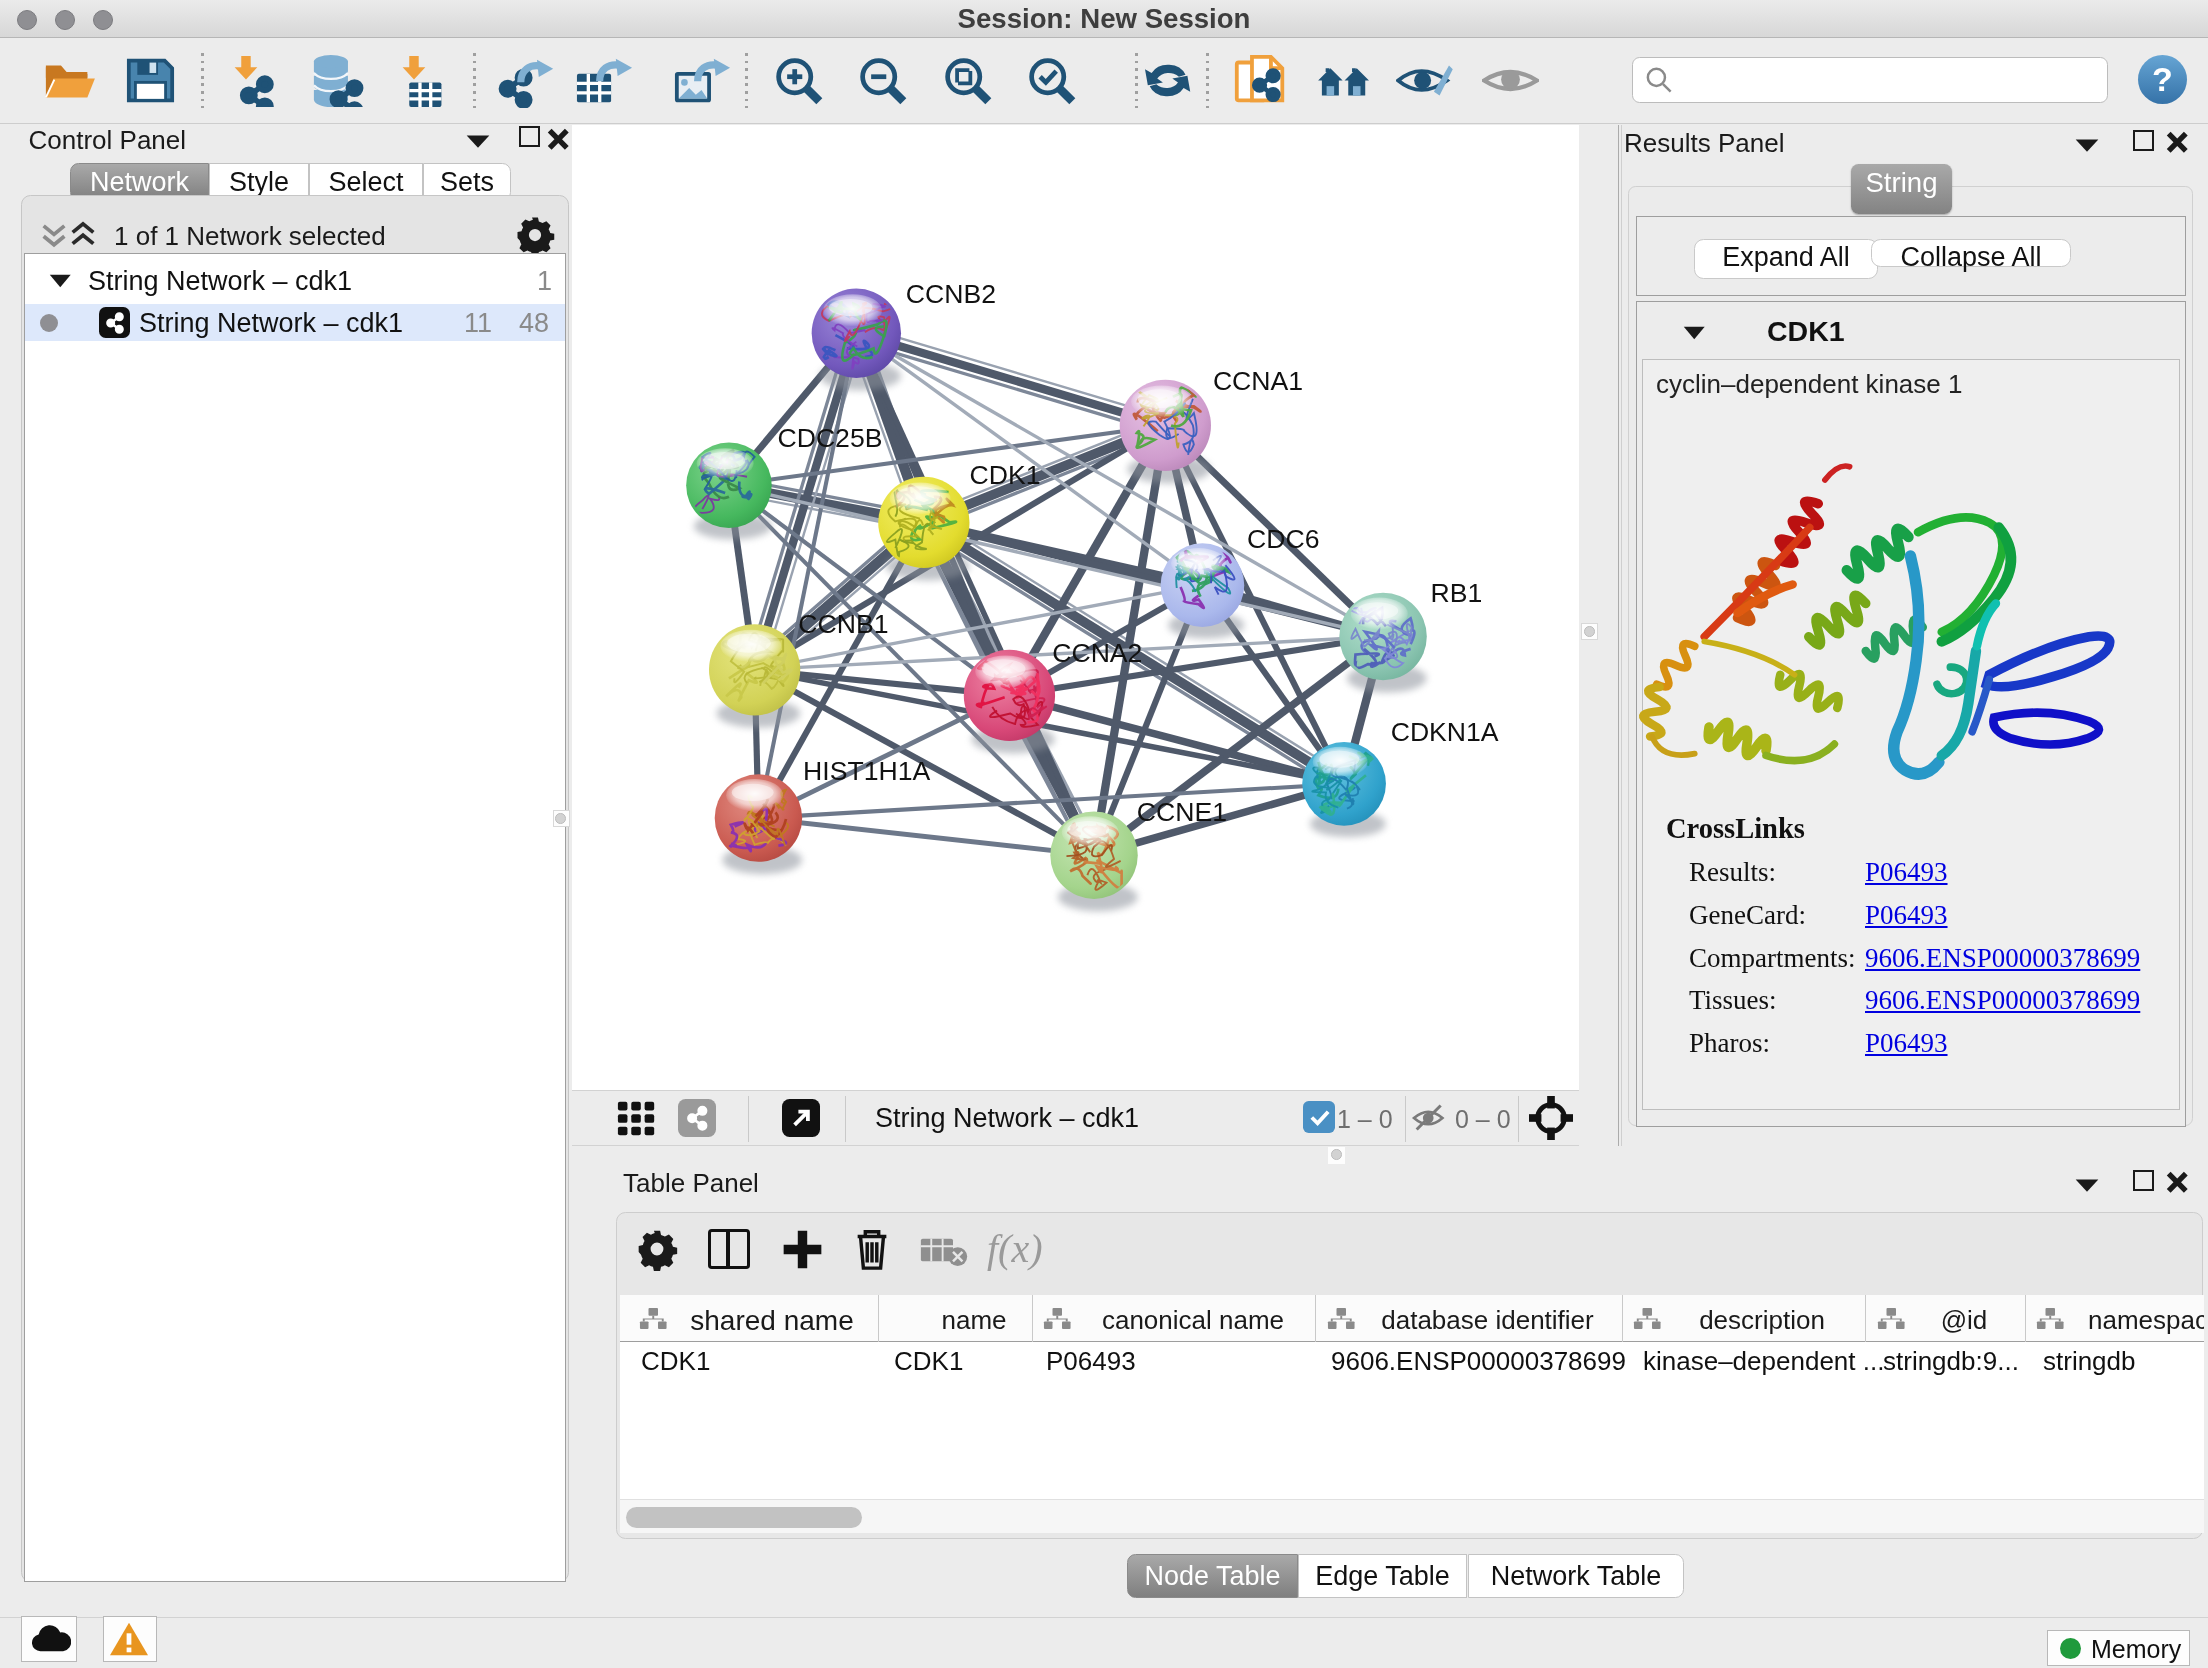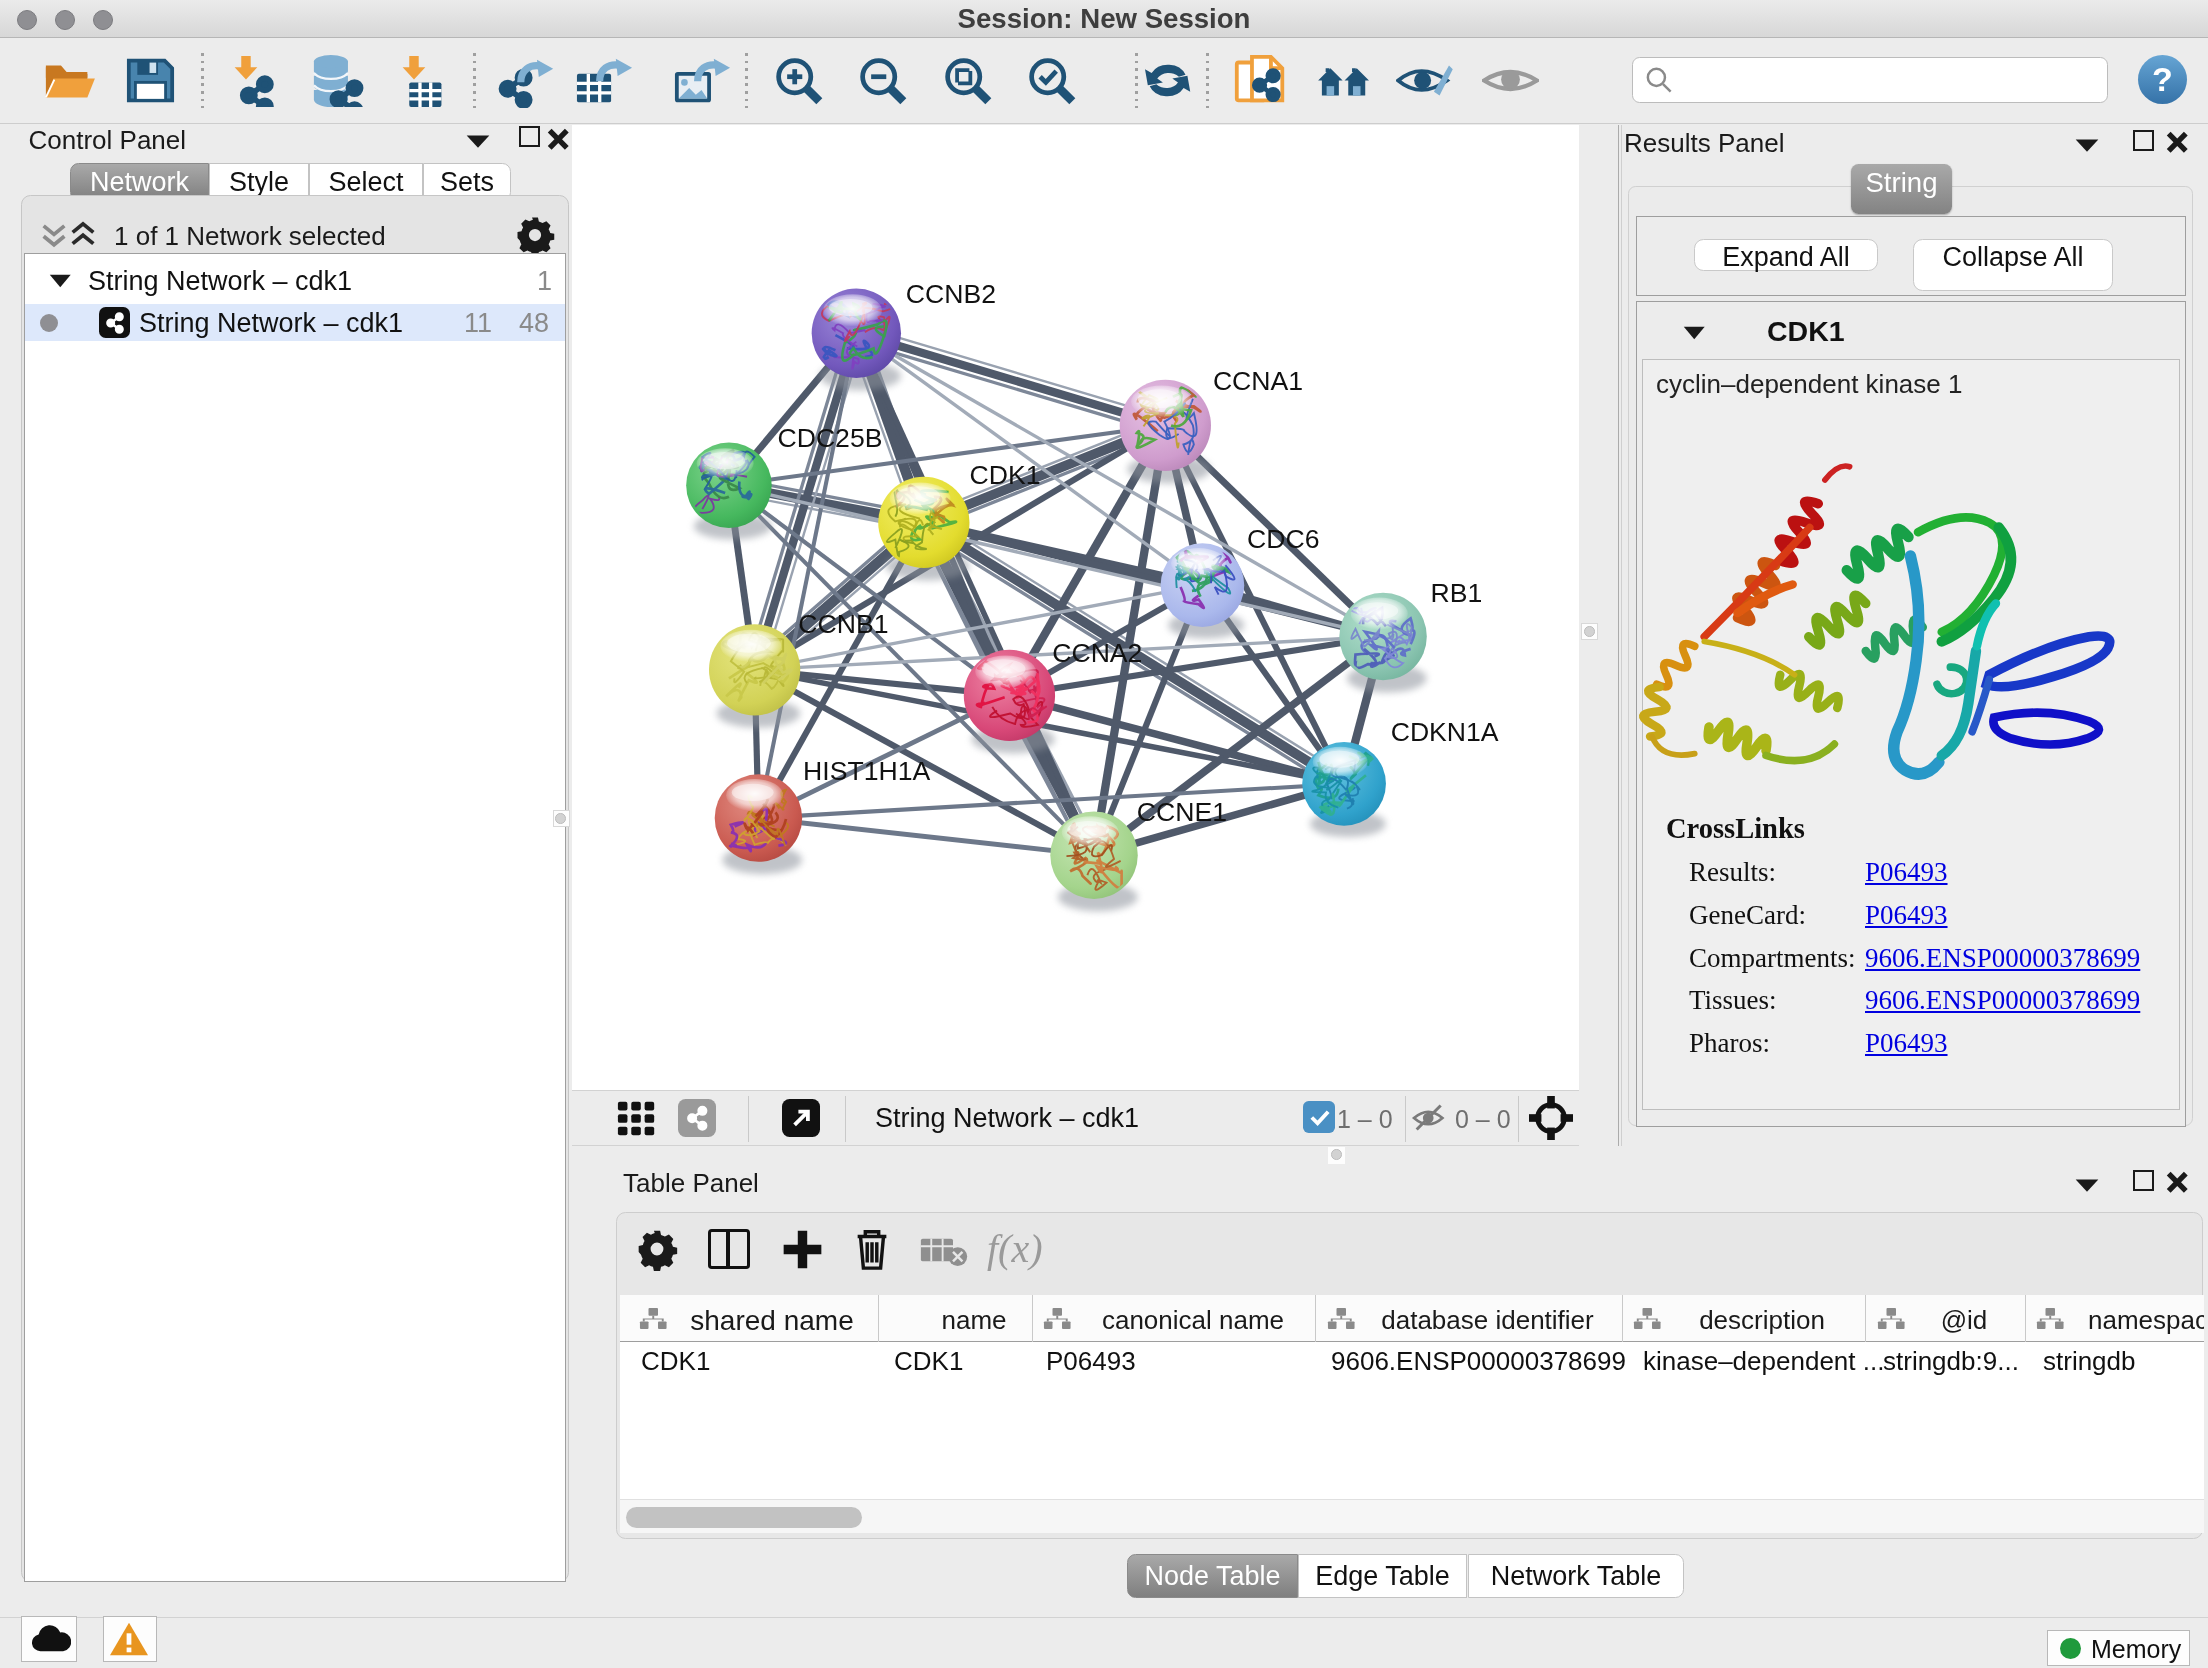--- a/index.html
+++ b/index.html
@@ -678,22 +678,22 @@
 <svg width="34" height="28.5" viewBox="0 0 36 30" style="position:absolute;left:2070px;top:130px">
     <path d="M6 10 h24 l-12 13 z" fill="#1a1a1a"></path>
   </svg>
 <div class="abs" style="left:2133px;top:130px;width:21px;height:21px;border:2.9px solid #1a1a1a"></div>
 <svg width="28.5" height="28.5" viewBox="0 0 30 30" style="position:absolute;left:2163px;top:128px">
     <path d="M4 8 L8 4 L15 11 L22 4 L26 8 L19 15 L26 22 L22 26 L15 19 L8 26 L4 22 L11 15 z" fill="#1a1a1a"></path>
   </svg>
 <div class="abs" style="left:1628px;top:186px;width:565px;height:940px;background:#ebebeb;border:1px solid #d0d0d0;border-radius:7.6px"></div>
 <div class="abs" style="left:1851px;top:164px;width:101px;height:50px;border-radius:7.6px;background:linear-gradient(#a9a9a9,#838383);color:#fff;font-size:27.6px;text-align:center;line-height:38px;box-shadow:0 1px 1.9px rgba(0,0,0,0.3)">String</div>
 <div class="abs" style="left:1636px;top:216px;width:550px;height:80px;background:#ececec;border:1px solid #9e9e9e"></div>
-<div class="btn" style="left:1694px;top:239px;width:184px;height:32px;line-height:34px">Expand All</div>
-<div class="btn" style="left:1913px;top:239px;width:200px;height:52px;line-height:34px">Collapse All</div>
+<div class="btn" style="left:1694px;top:239px;width:184px;height:40px;line-height:34px">Expand All</div>
+<div class="btn" style="left:1871px;top:239px;width:200px;height:28px;line-height:34px">Collapse All</div>
 <div class="abs" style="left:1636px;top:301px;width:550px;height:826px;background:#ececec;border:1px solid #9e9e9e"></div>
 <svg width="28.5" height="25" viewBox="0 0 30 26" style="position:absolute;left:1680px;top:320px">
     <path d="M4 7 h22 l-11 13 z" fill="#1a1a1a"></path>
   </svg>
 <div class="abs" style="left:1767px;top:315px;font-size:28.5px;font-weight:bold">CDK1</div>
 <div class="abs" style="left:1642px;top:359px;width:538px;height:751px;background:#efefef;border:1px solid #bdbdbd"></div>
 <div class="abs" style="left:1656px;top:369px;font-size:26px;color:#222">cyclin–dependent kinase 1</div>
 <svg width="514" height="361" viewBox="0 0 540 380" style="position:absolute;left:1623px;top:442px">
     <g fill="none" stroke-linecap="round">
       <path d="M205 65 Q180 56 198 75 Q217 94 192 85 Q167 76 185 95 Q203 114 178 105 Q153 96 172 115 Q190 134 165 125" stroke="#bb1111" stroke-width="10" fill="none"></path>

